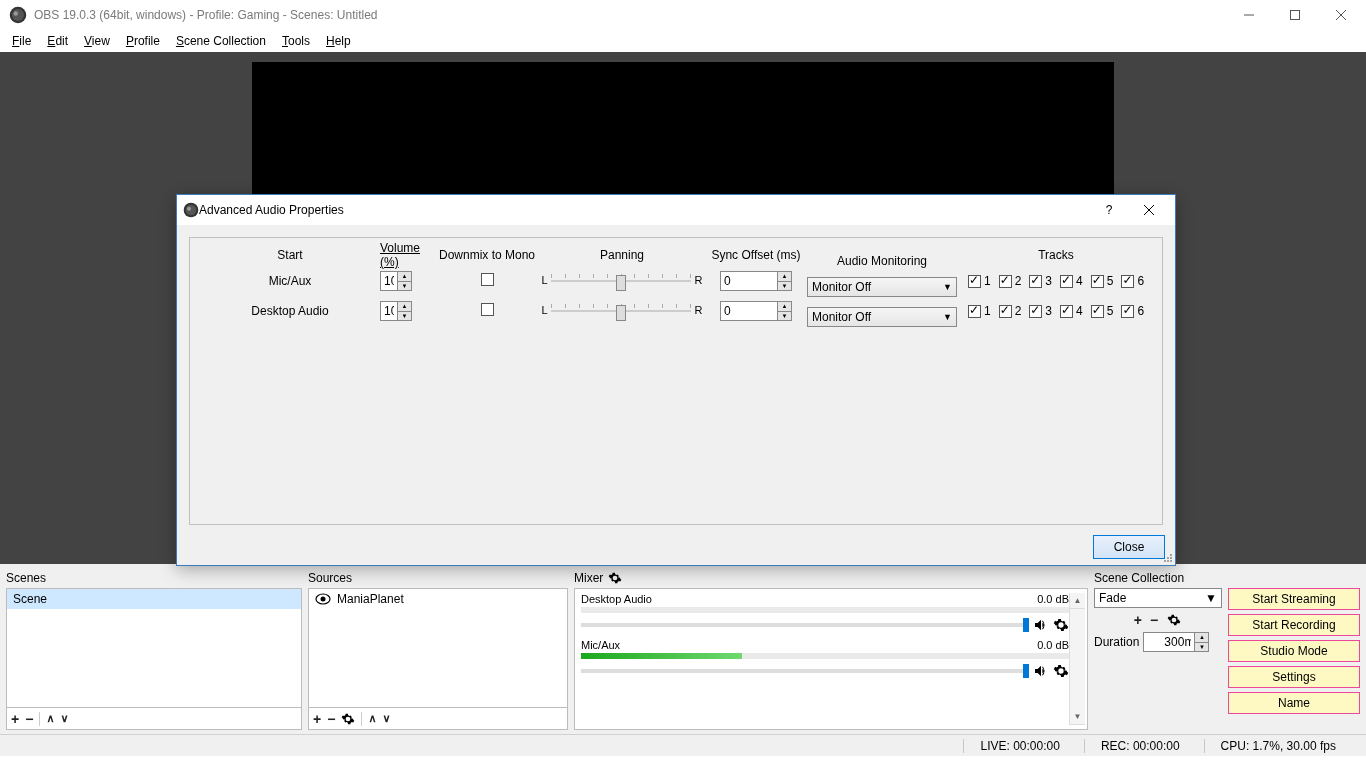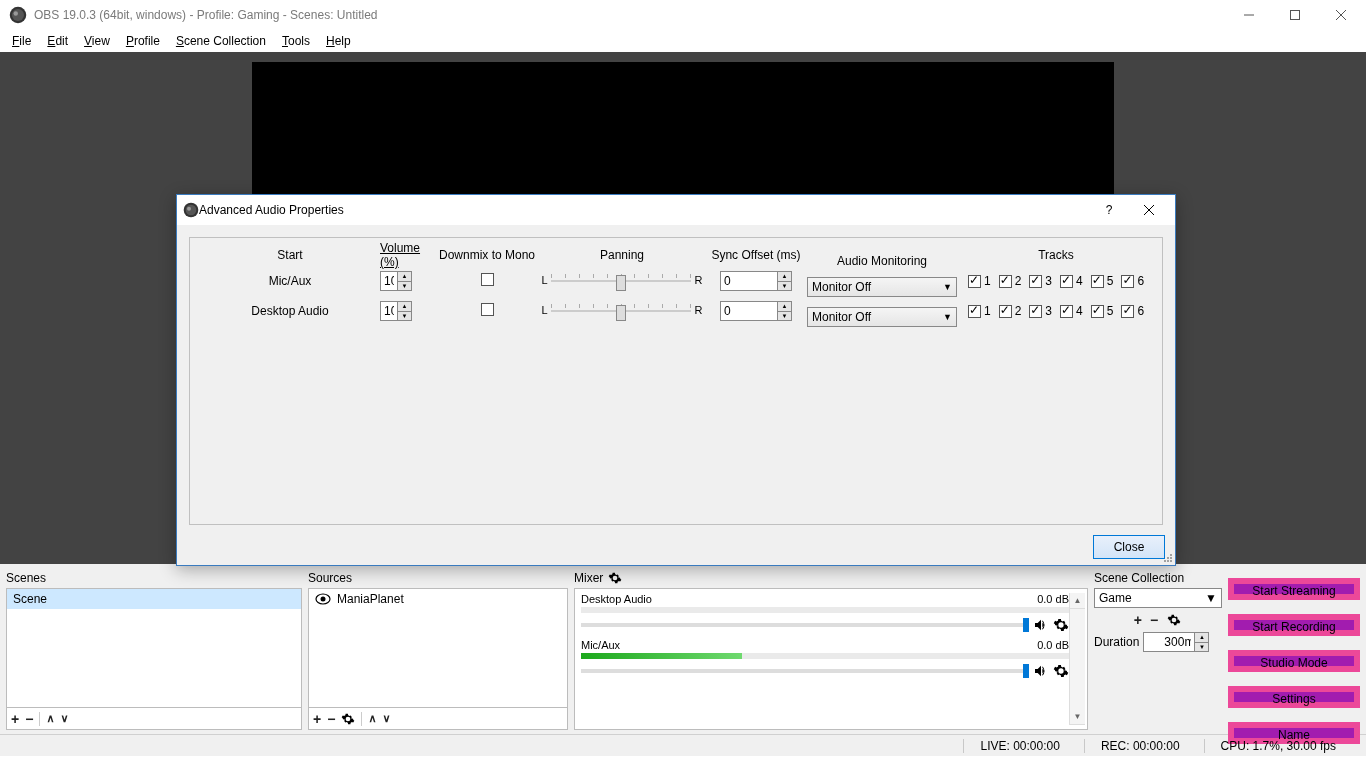--- a/index.html
+++ b/index.html
@@ -90,21 +90,21 @@
 .mixer-channel .vol-track{ flex:1; height:4px; background:#ddd; position:relative; }
 .mixer-channel .vol-track .vthumb{ position:absolute; right:0; top:-5px; width:6px; height:14px; background:#0078d7;}
 .gear-icon,.speaker-icon{ width:16px;height:16px; display:flex;align-items:center;justify-content:center;}
 
 .trans-body {flex:1; display:flex; flex-direction:column; gap:4px; }
 .trans-combo{ height:20px; border:1px solid #888; background:#fff; display:flex; align-items:center; justify-content:space-between; padding:0 4px;}
 .trans-btns{display:flex; gap:8px; justify-content:center; align-items:center;}
 .trans-dur{ display:flex; align-items:center; gap:4px;}
 
 .ctrl-body{flex:1; display:flex; flex-direction:column; gap:4px;}
-.ctrl-btn{ height:22px; border:6px solid #ec4899; background:#a21caf;margin-top:10px; }
+.ctrl-btn{ height:22px; border:1px solid #ec4899; background:#fef9c3; }
 
 
 .statusbar{ height:22px; background:#f0f0f0; display:flex; align-items:center; justify-content:flex-end; padding:0 30px; gap:24px; color:#000; border-top:1px solid #d0d0d0;}
 .statusbar .cell{border-left:1px solid #c8c8c8; padding-left:16px;}
 
 svg{display:block;}
 .tb-ico{font-size:14px;font-weight:bold;color:#222;}
 .cursor-pointer{position:absolute;}
 </style>
 </head>
@@ -469,21 +469,21 @@
         <div class="sbtn">▲</div>
         <div style="position:absolute;bottom:0;left:0;right:0;" class="sbtn">▼</div>
       </div>
     </div>
   </div>
 
   <div class="panel transitions">
     <div class="panel-title">Scene Collection</div>
     <div class="trans-body">
       <div class="trans-combo">
-          <span>Game</span>
+          <span>Fade</span>
           <span class="caret">▼</span>
         </div>
       <div class="trans-btns">
         <span class="tb-ico">+</span>
         <span class="tb-ico">−</span>
         <span class="gear-icon">
             <svg width="14" height="14" viewBox="0 0 24 24">
               <path fill="#000" d="M12 8a4 4 0 1 0 0 8 4 4 0 0 0 0-8zm9 4a7 7 0 0 1-.1 1.2l2 1.6-2 3.4-2.4-1a7 7 0 0 1-2 1.2l-.4 2.6h-4l-.4-2.6a7 7 0 0 1-2-1.2l-2.4 1-2-3.4 2-1.6A7 7 0 0 1 3 12a7 7 0 0 1 .1-1.2l-2-1.6 2-3.4 2.4 1a7 7 0 0 1 2-1.2L7.9 3h4l.4 2.6a7 7 0 0 1 2 1.2l2.4-1 2 3.4-2 1.6A7 7 0 0 1 21 12z"></path>
             </svg>
           </span>

